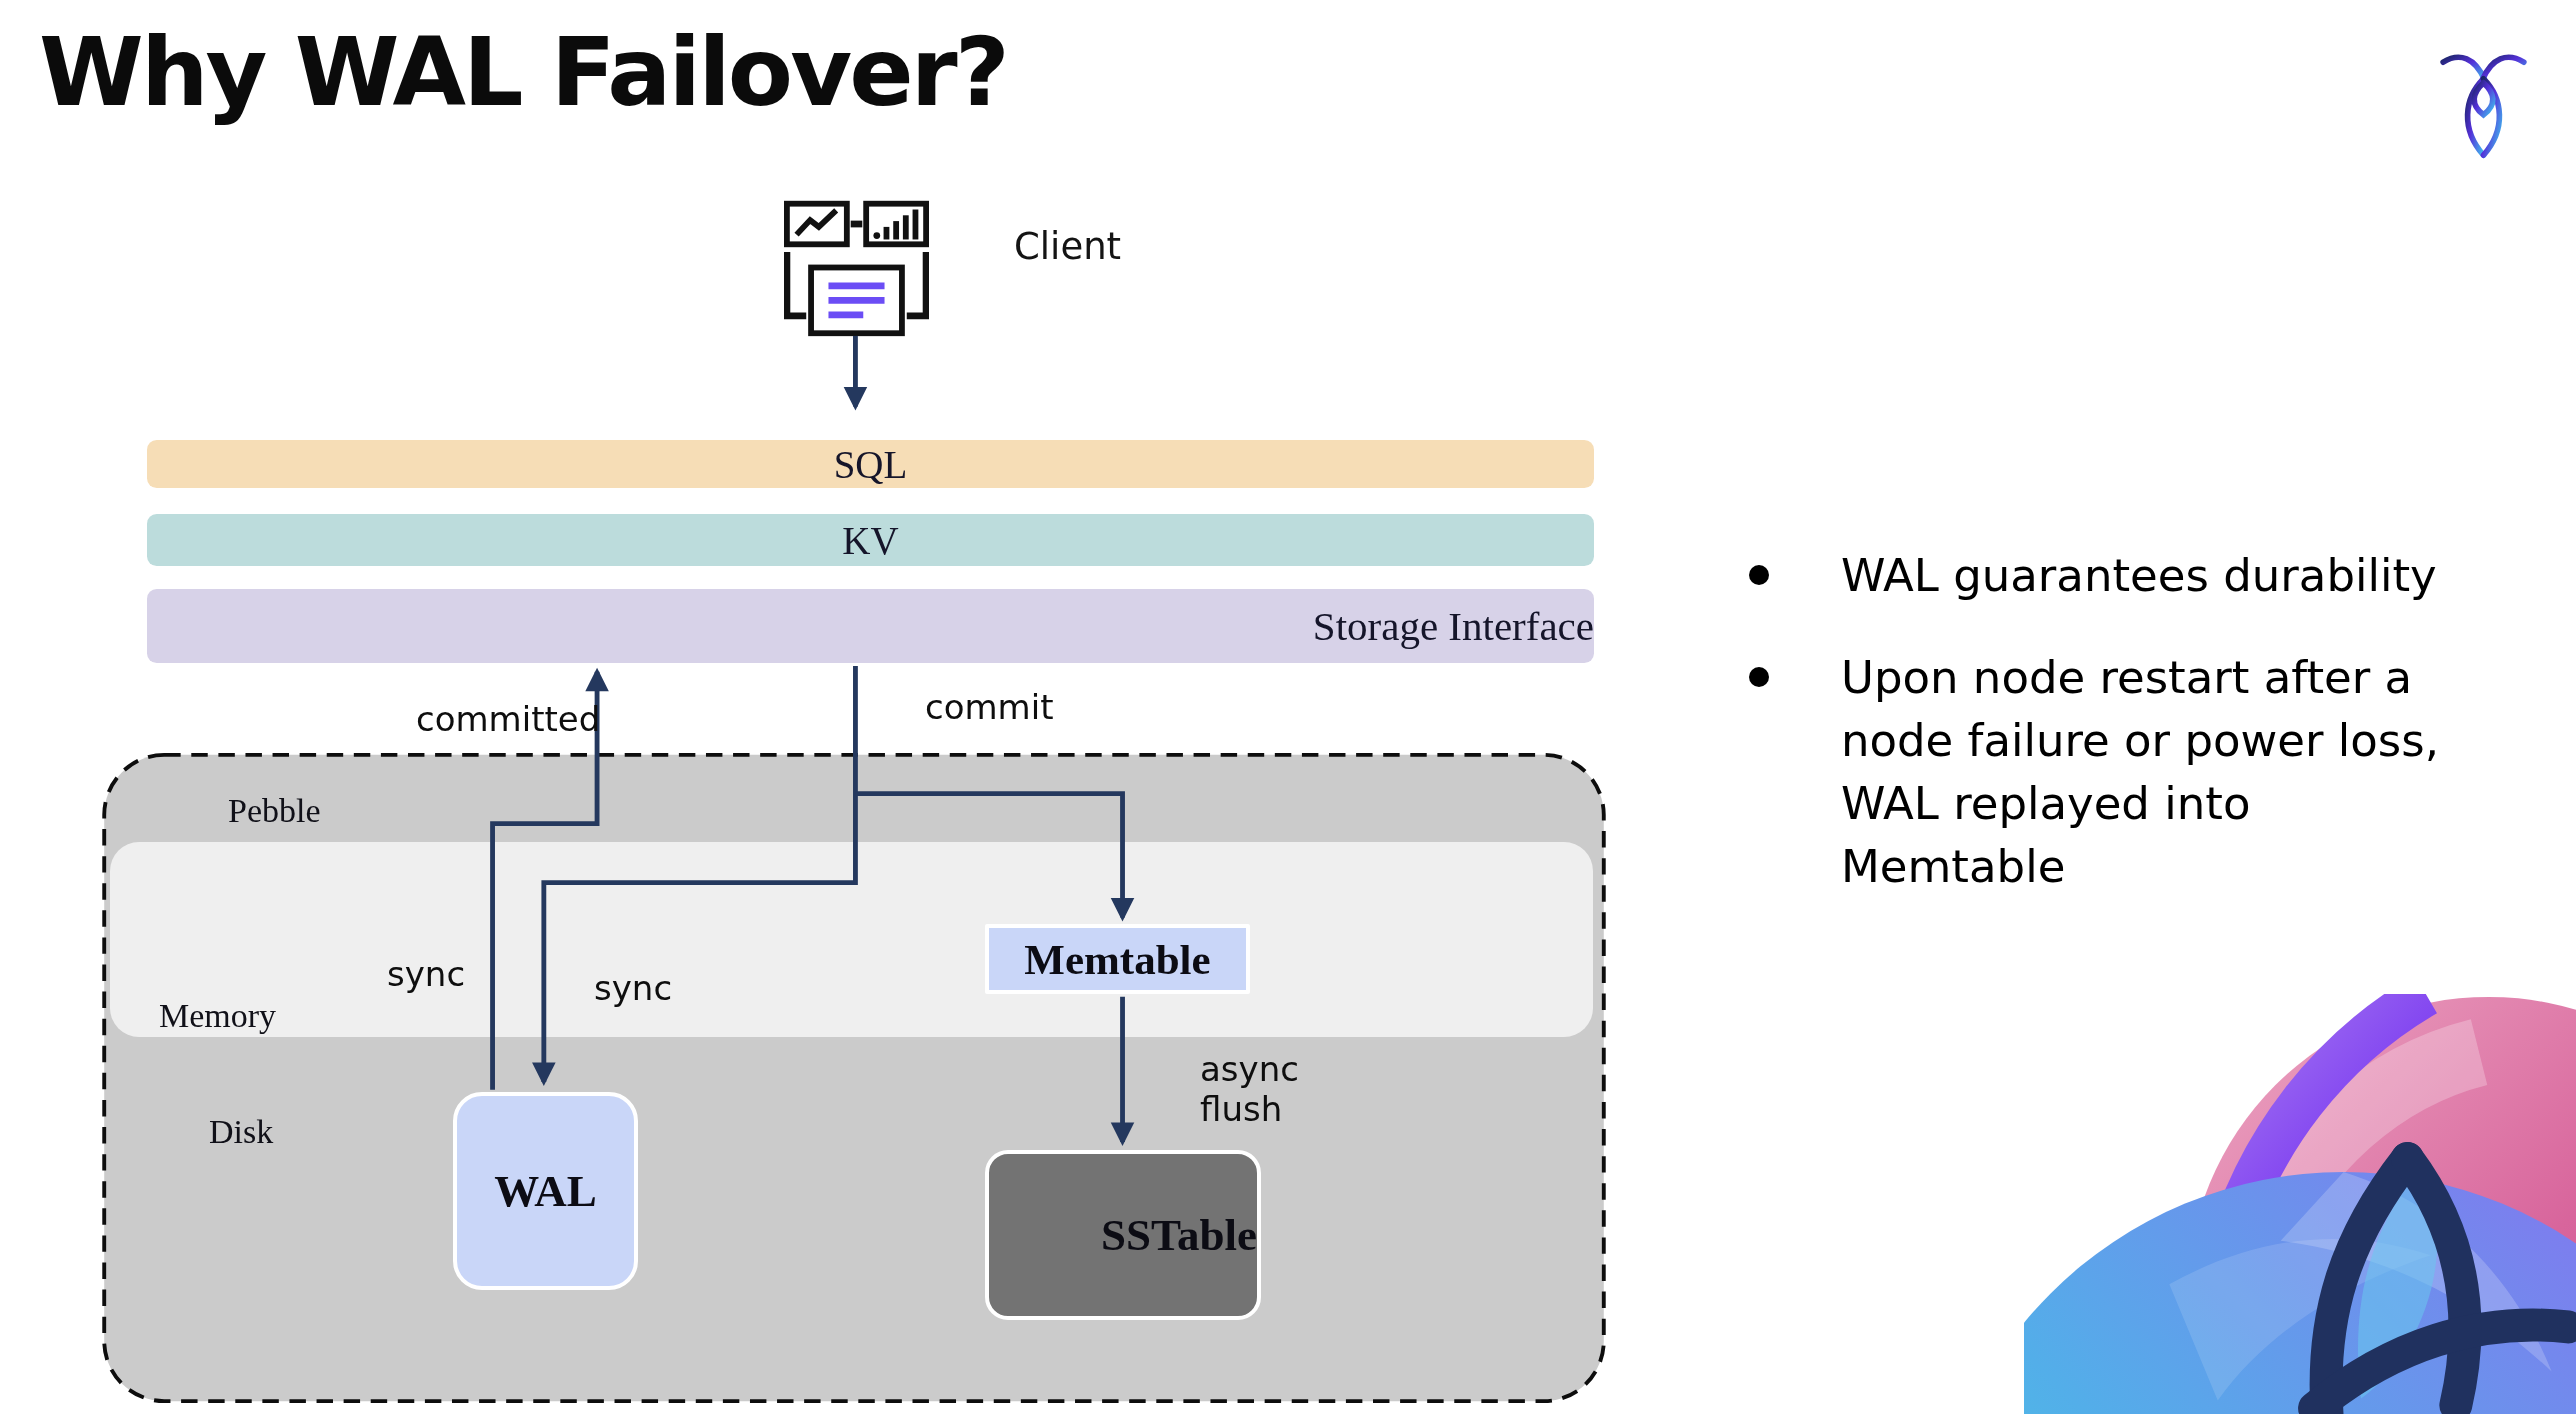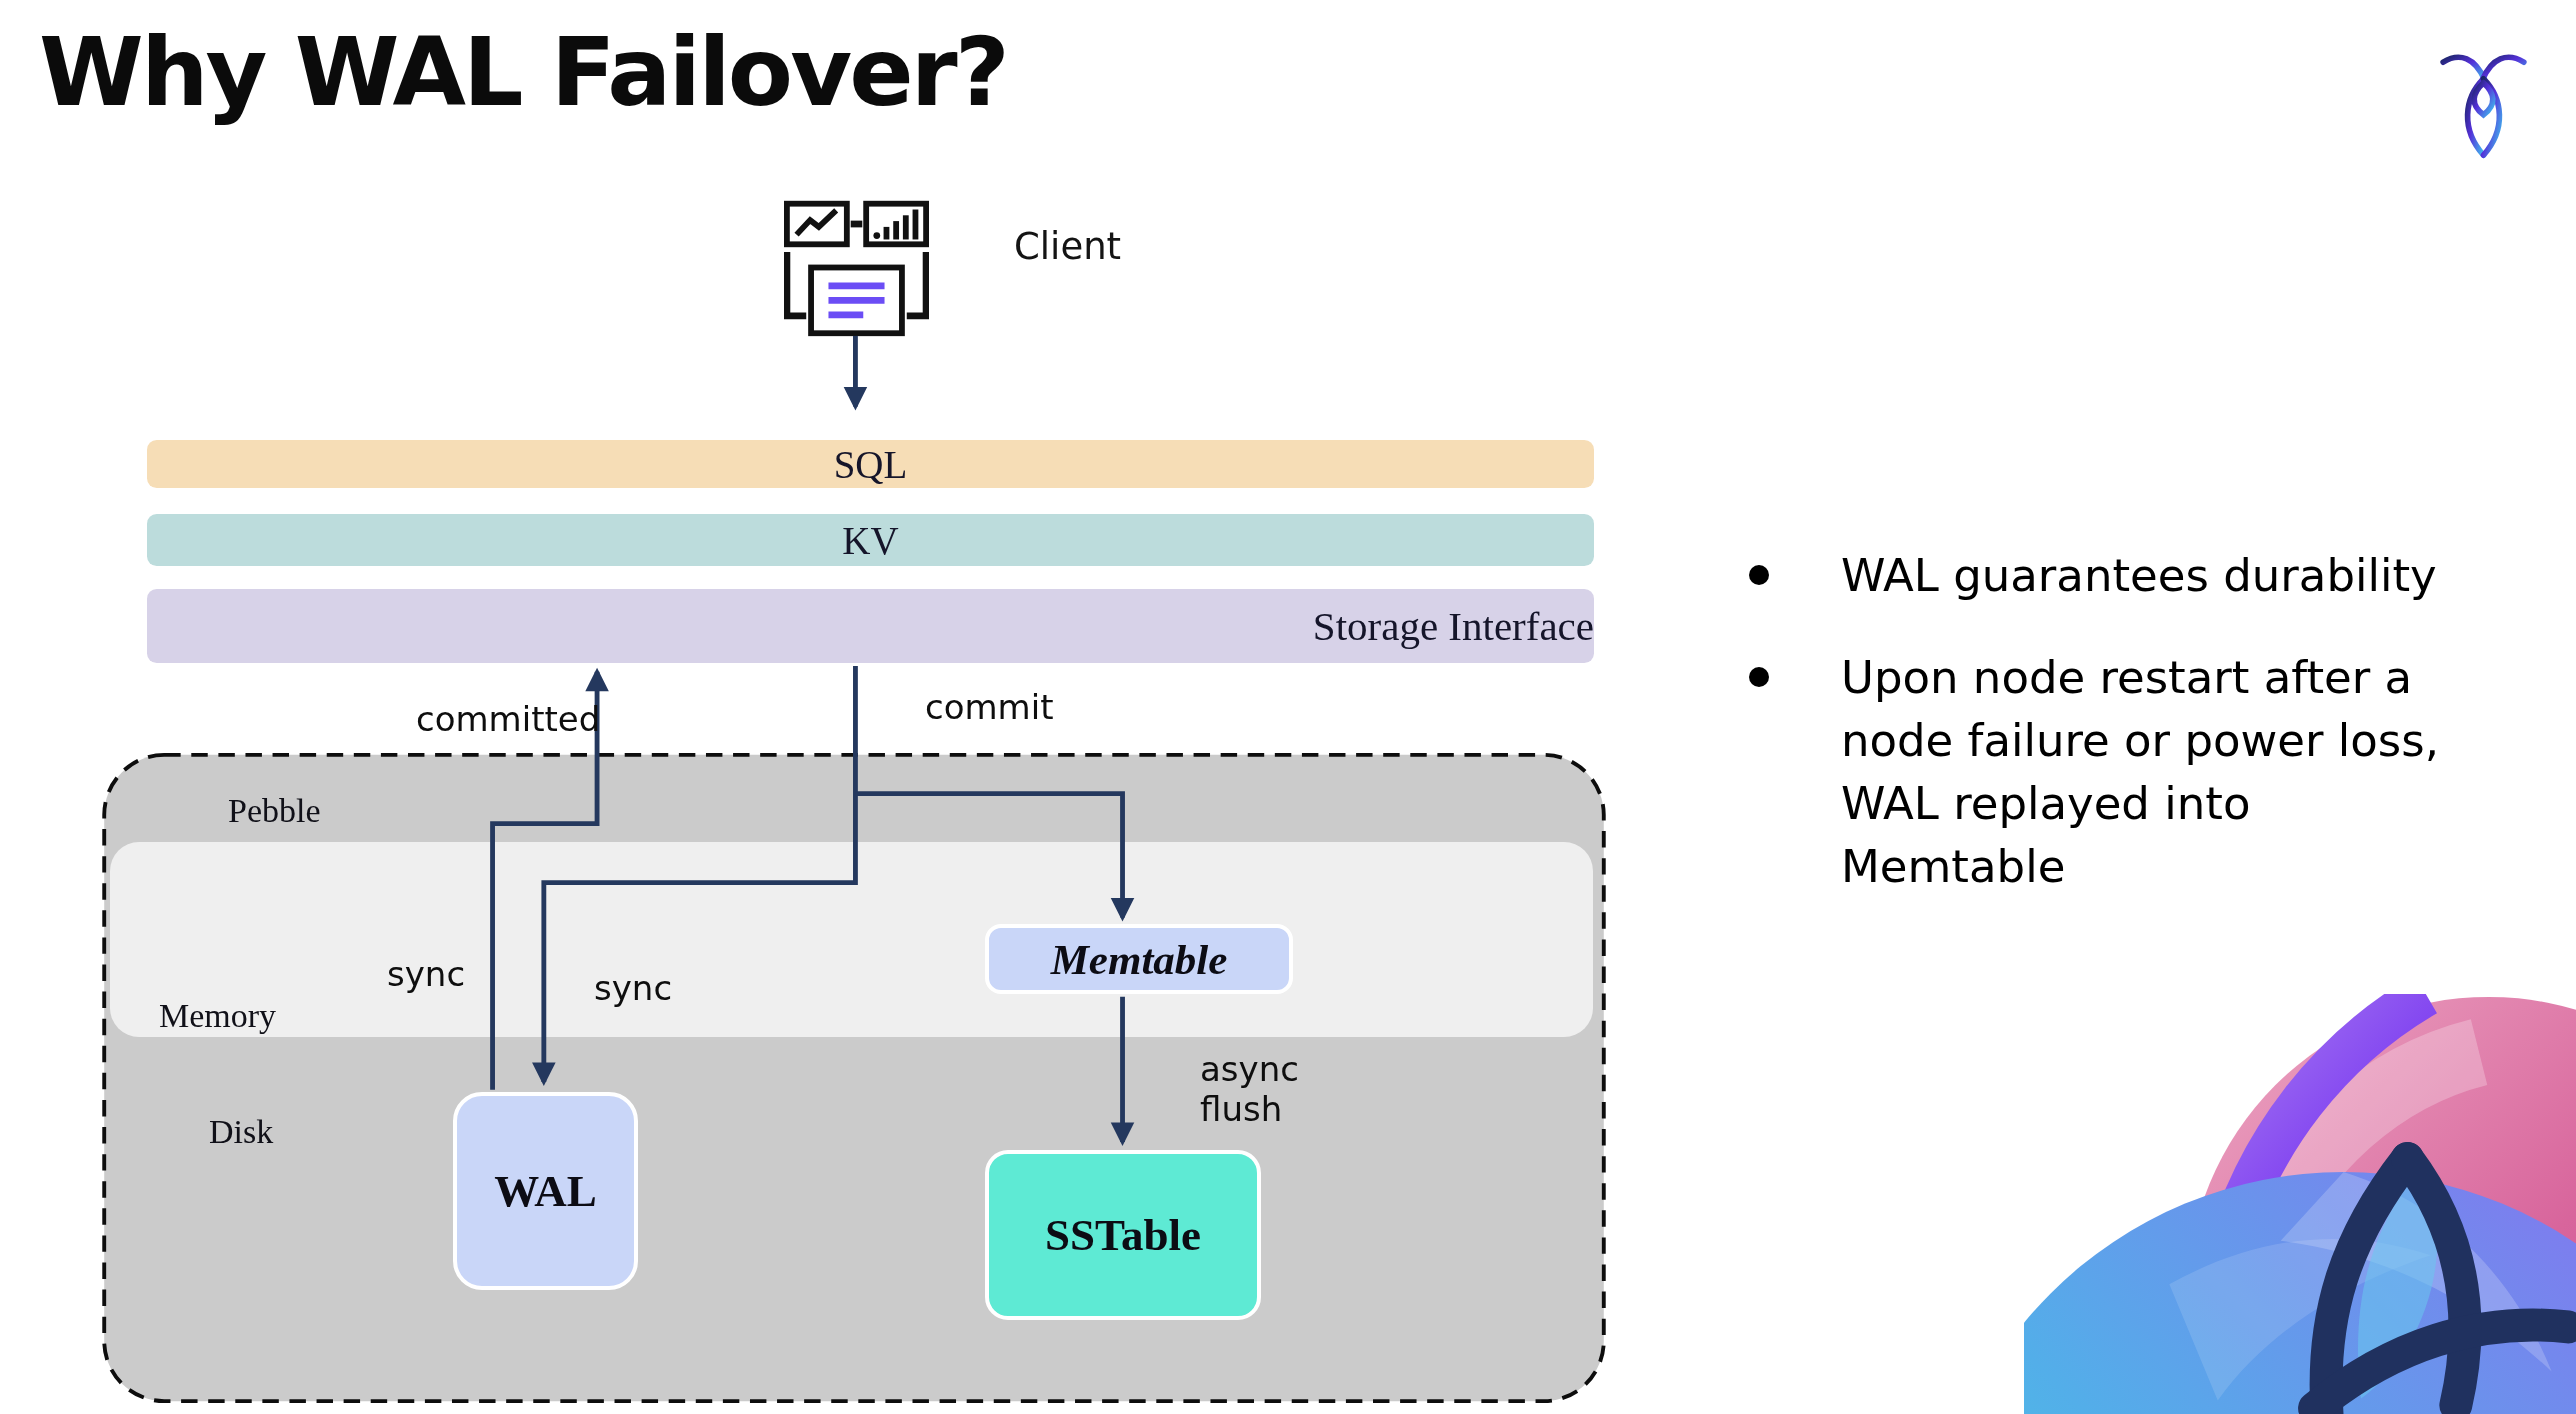--- a/index.html
+++ b/index.html
@@ -35,21 +35,21 @@
   .lbl-disk{left:209px;top:1113px;}
 
   
   .arrows{left:0;top:0;width:2576px;height:1415px;z-index:6;pointer-events:none;}
 
   
   .node{background:#c9d6f8;border:4.8px solid #ffffff;display:flex;align-items:center;justify-content:center;
         font-family:"Liberation Serif","DejaVu Serif",serif;font-weight:700;color:#0c0c14;z-index:5;
         box-sizing:border-box;}
   .node-wal{left:453px;top:1092px;width:185px;height:198px;border-radius:29px;font-size:45px;}
-  .node-memtable{left:985px;top:924px;width:308px;height:70px;border-radius:16px;font-size:43px;font-style:italic;}
+  .node-memtable{left:985px;top:924px;width:265px;height:70px;border-radius:2px;font-size:43px;}
   .node-sstable{left:985px;top:1150px;width:276px;height:170px;border-radius:23px;font-size:45px;}
 
   
   .edge-label{z-index:7;font-size:34px;color:#0e0e0e;}
   .lbl-committed{left:416px;top:699px;}
   .lbl-commit{left:925px;top:687px;}
   .lbl-sync-left{left:387px;top:954px;}
   .lbl-sync-right{left:594px;top:968px;}
   .lbl-async{left:1200px;top:1049px;}
 
@@ -147,21 +147,21 @@
         <path d="M1160,1030 V1180" marker-end="url(#ah)"></path>
       </g>
     </svg>
 
     <div class="abs node node-wal" style="background-color: rgb(201, 214, 248);">
       <span>WAL</span>
     </div>
     <div class="abs node node-memtable" style="background-color: rgb(201, 214, 248);">
       <span>Memtable</span>
     </div>
-    <div class="abs node node-sstable" style="background-color: #5eead4;">
+    <div class="abs node node-sstable" style="background-color: #737373; justify-content: flex-end;">
       <span>SSTable</span>
     </div>
 
     <div class="abs edge-label lbl-committed">committed</div>
     <div class="abs edge-label lbl-commit">commit</div>
     <div class="abs edge-label lbl-sync-left">sync</div>
     <div class="abs edge-label lbl-sync-right">sync</div>
     <div class="abs edge-label lbl-async">async flush</div>
   </div>
 

